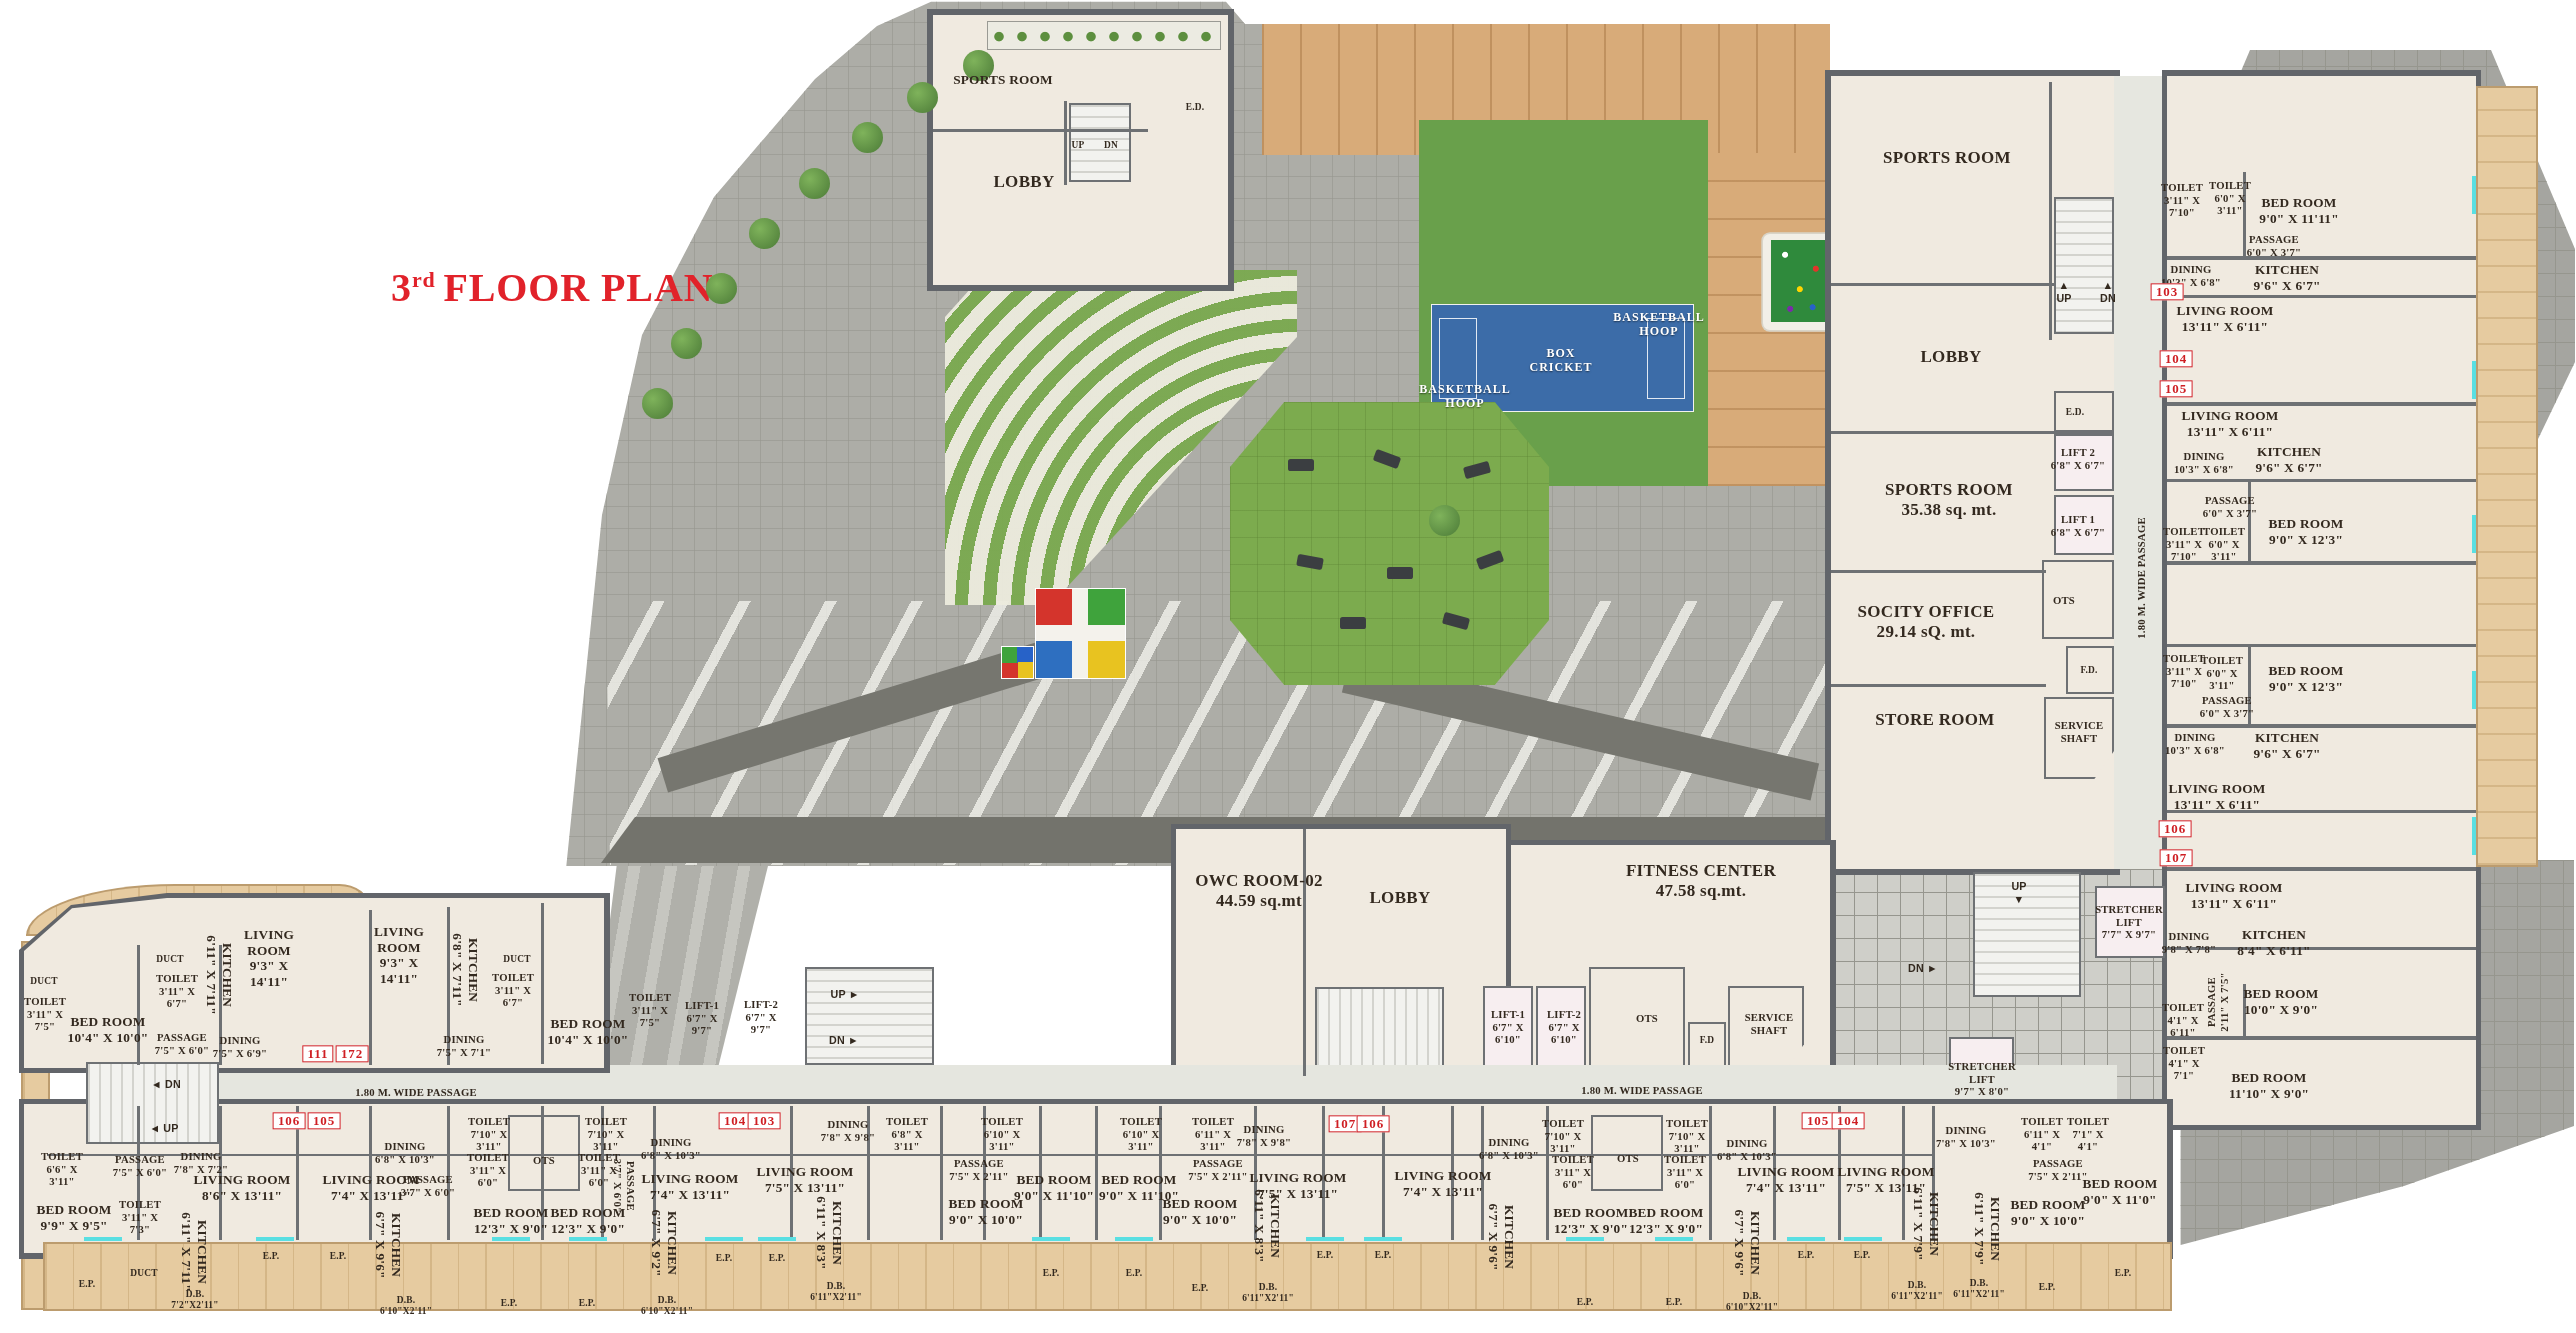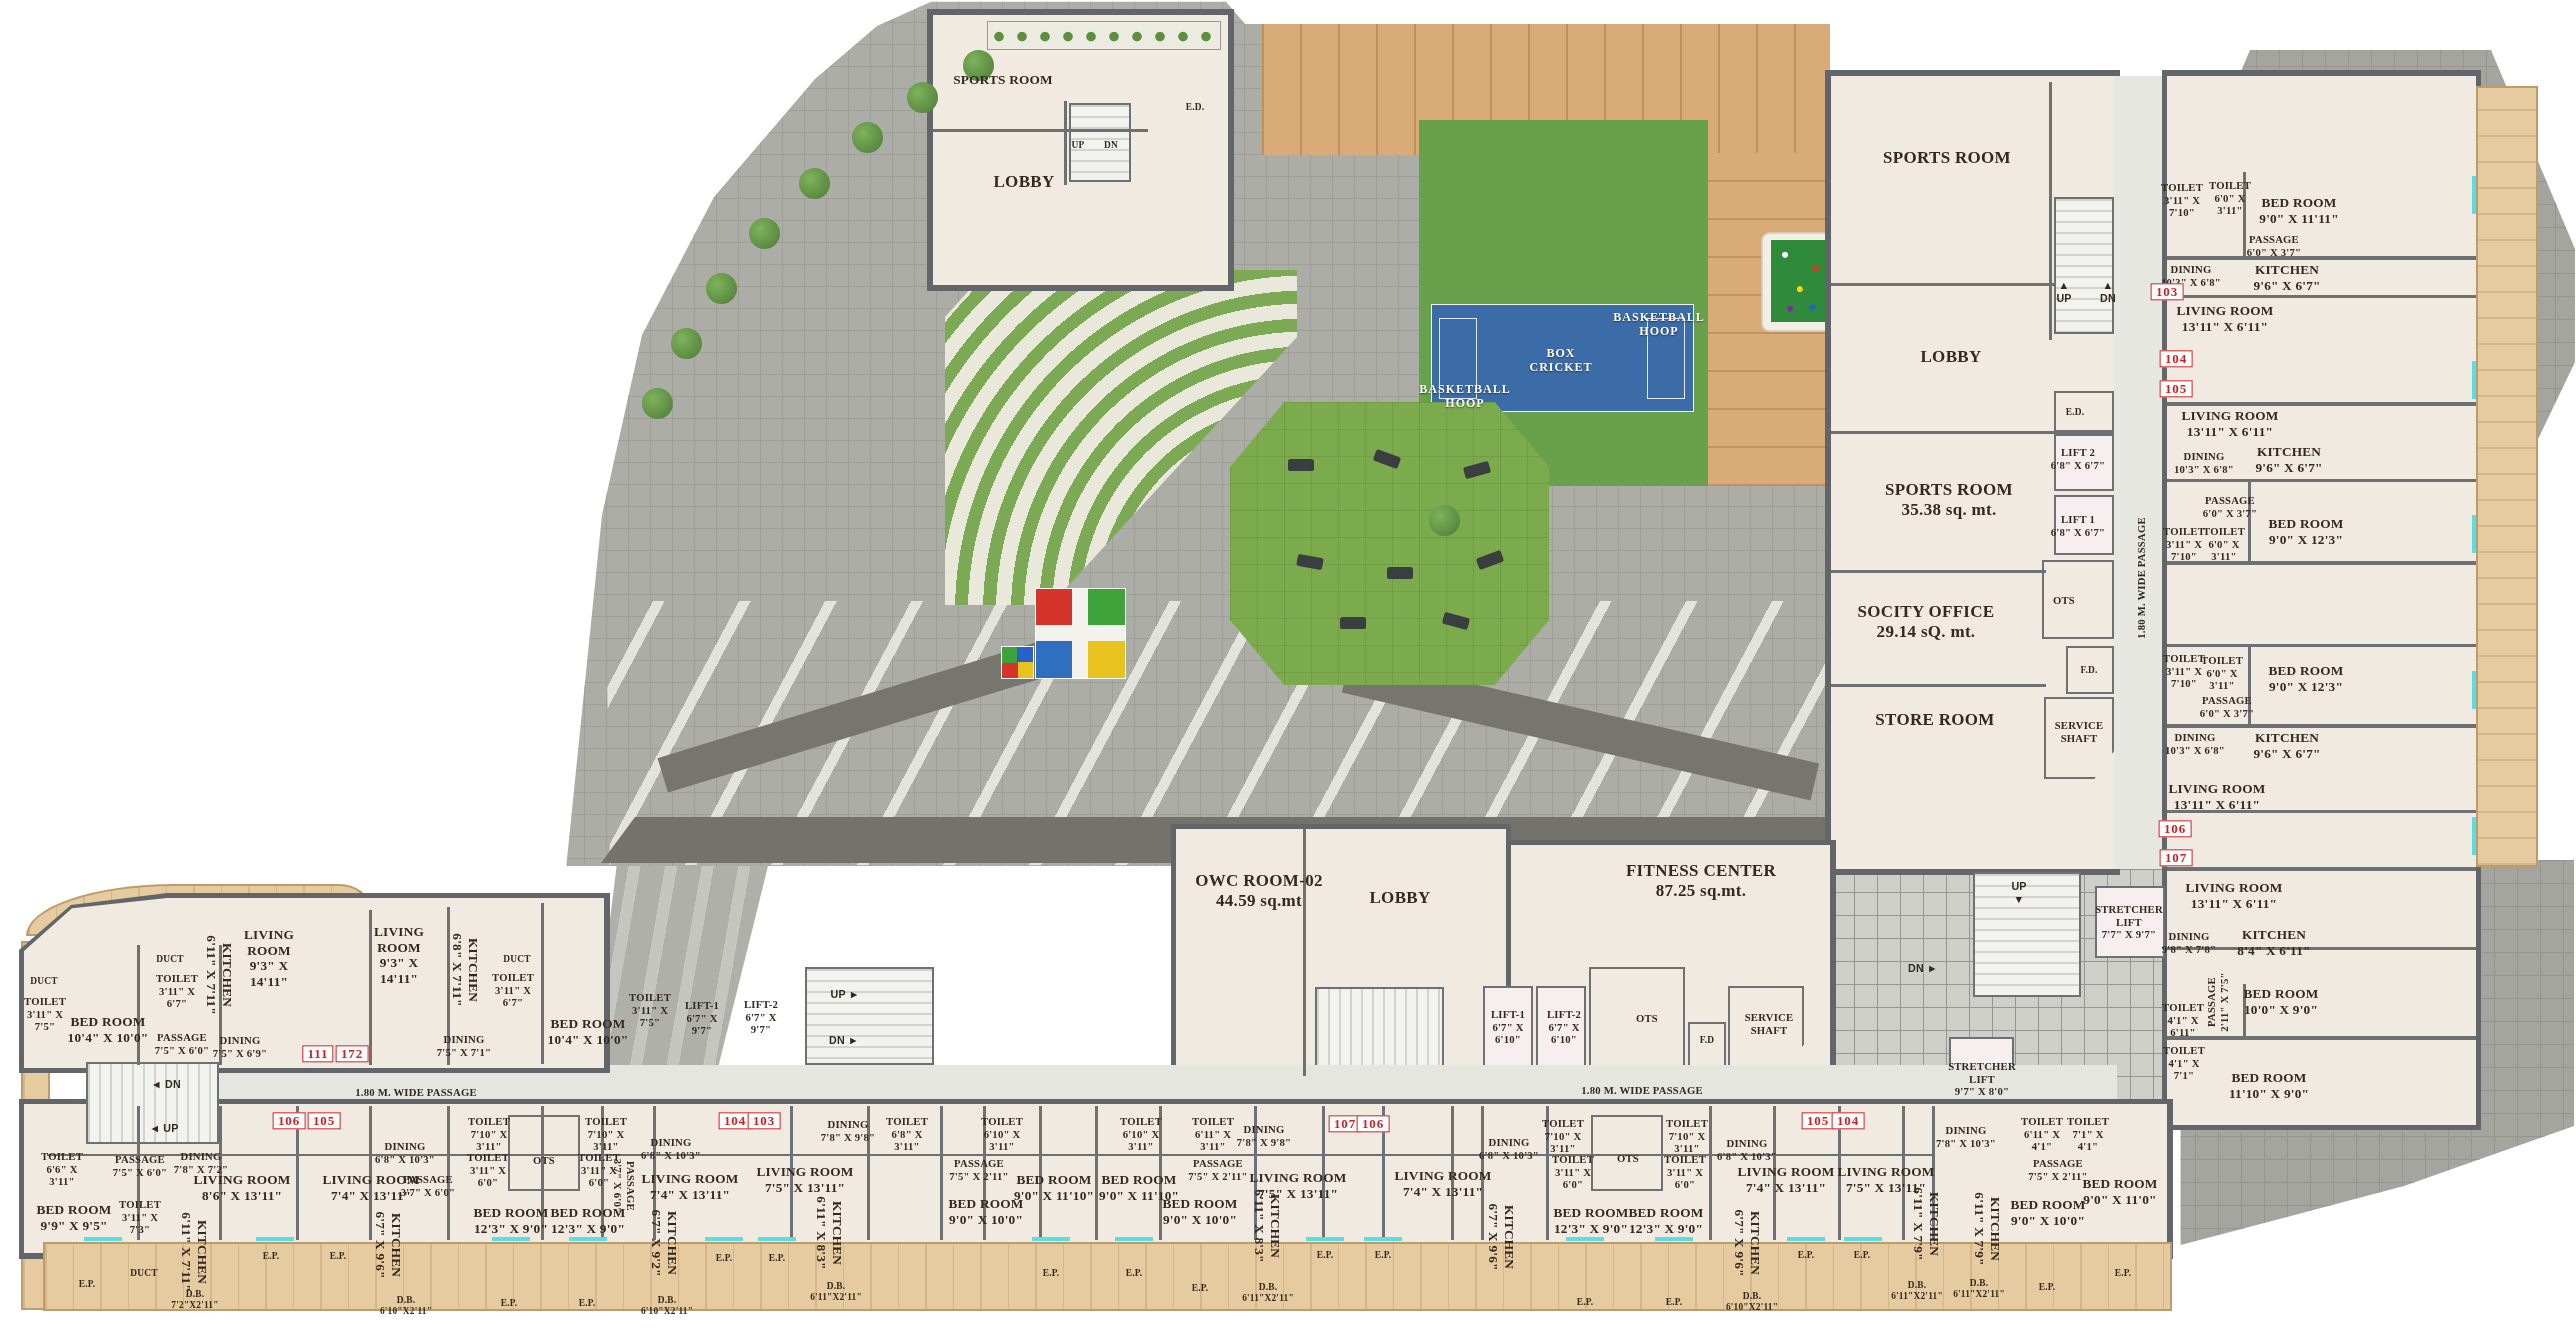--- a/index.html
+++ b/index.html
@@ -104,20 +104,23 @@
   <div class="beige" style="left:20.6px;top:941px;width:29px;height:369px;"></div>
   <div class="wallc" style="left:19px;top:893px;width:591px;height:180px;clip-path:polygon(0 57px,52px 12px,148px 0,591px 0,591px 180px,0 180px);"></div>
   <div class="cream" style="left:24px;top:898px;width:580px;height:170px;clip-path:polygon(0 53px,48px 10.3px,143px 0,580px 0,580px 170px,0 170px);"></div>
   <div class="wallc" style="left:19px;top:1099px;width:2154px;height:160px;"></div>
   <div class="cream" style="left:24px;top:1104px;width:2143px;height:149px;"></div>
   <div class="beige" style="left:43px;top:1242px;width:2129px;height:69px;"></div>
   <div class="cell tile" style="left:508px;top:1115px;width:72px;height:76px;"></div>
   <div class="cell tile" style="left:1591px;top:1115px;width:72px;height:76px;"></div>
   <div class="stairs" style="left:86px;top:1062px;width:133px;height:82px;background-image:repeating-linear-gradient(90deg,#d3d3ce 0 1.7px,transparent 1.7px 11px);"></div>
 
+  <div class="title">
+    <span>3</span><sup>rd</sup><span>FLOOR PLAN</span>
+  </div>
 
   <div class="pw" style="left: 1831px; top: 283px; width: 223px; height: 3.4px;"></div>
     <div class="pw" style="left: 2049px; top: 82px; width: 3.4px; height: 258px;"></div>
     <div class="pw" style="left: 1831px; top: 431px; width: 283px; height: 3.4px;"></div>
     <div class="pw" style="left: 1831px; top: 570px; width: 215px; height: 3.4px;"></div>
     <div class="pw" style="left: 1831px; top: 684px; width: 215px; height: 3.4px;"></div>
     <div class="pw" style="left: 933px; top: 129px; width: 215px; height: 3.4px;"></div>
     <div class="pw" style="left: 1064px; top: 101px; width: 3.4px; height: 84px;"></div>
     <div class="pw" style="left: 1303px; top: 829px; width: 3.4px; height: 247px;"></div>
     <div class="pw" style="left: 2167px; top: 256px; width: 309px; height: 4.3px;"></div>
@@ -537,21 +540,21 @@
 7'5" X 13'11"</div>
       <div class="lbl k-rm" style="left: 1747px; top: 1243px; transform: translate(-50%, -50%) rotate(90deg);">KITCHEN
 6'7" X 9'6"</div>
       <div class="lbl k-rm" style="left: 1926px; top: 1224px; transform: translate(-50%, -50%) rotate(90deg);">KITCHEN
 6'11" X 7'9"</div>
       <div class="lbl k-xs" style="left: 1806px; top: 1256px;">E.P.</div>
       <div class="lbl k-xs" style="left: 1862px; top: 1256px;">E.P.</div>
       <div class="lbl k-xs" style="left: 1917px; top: 1291px;">D.B.
 6'11"X2'11"</div>
       <div class="lbl k-lg" style="left: 1701px; top: 881px;">FITNESS CENTER
-87.25 sq.mt.</div>
+47.58 sq.mt.</div>
       <div class="lbl k-lg" style="left: 1259px; top: 891px;">OWC ROOM-02
 44.59 sq.mt</div>
       <div class="lbl k-lg" style="left: 1400px; top: 898px;">LOBBY</div>
       <div class="lbl k-sm" style="left: 1508px; top: 1027px;">LIFT-1
 6'7" X
 6'10"</div>
       <div class="lbl k-sm" style="left: 1564px; top: 1027px;">LIFT-2
 6'7" X
 6'10"</div>
       <div class="lbl k-sm" style="left: 1647px; top: 1018px;">OTS</div>

